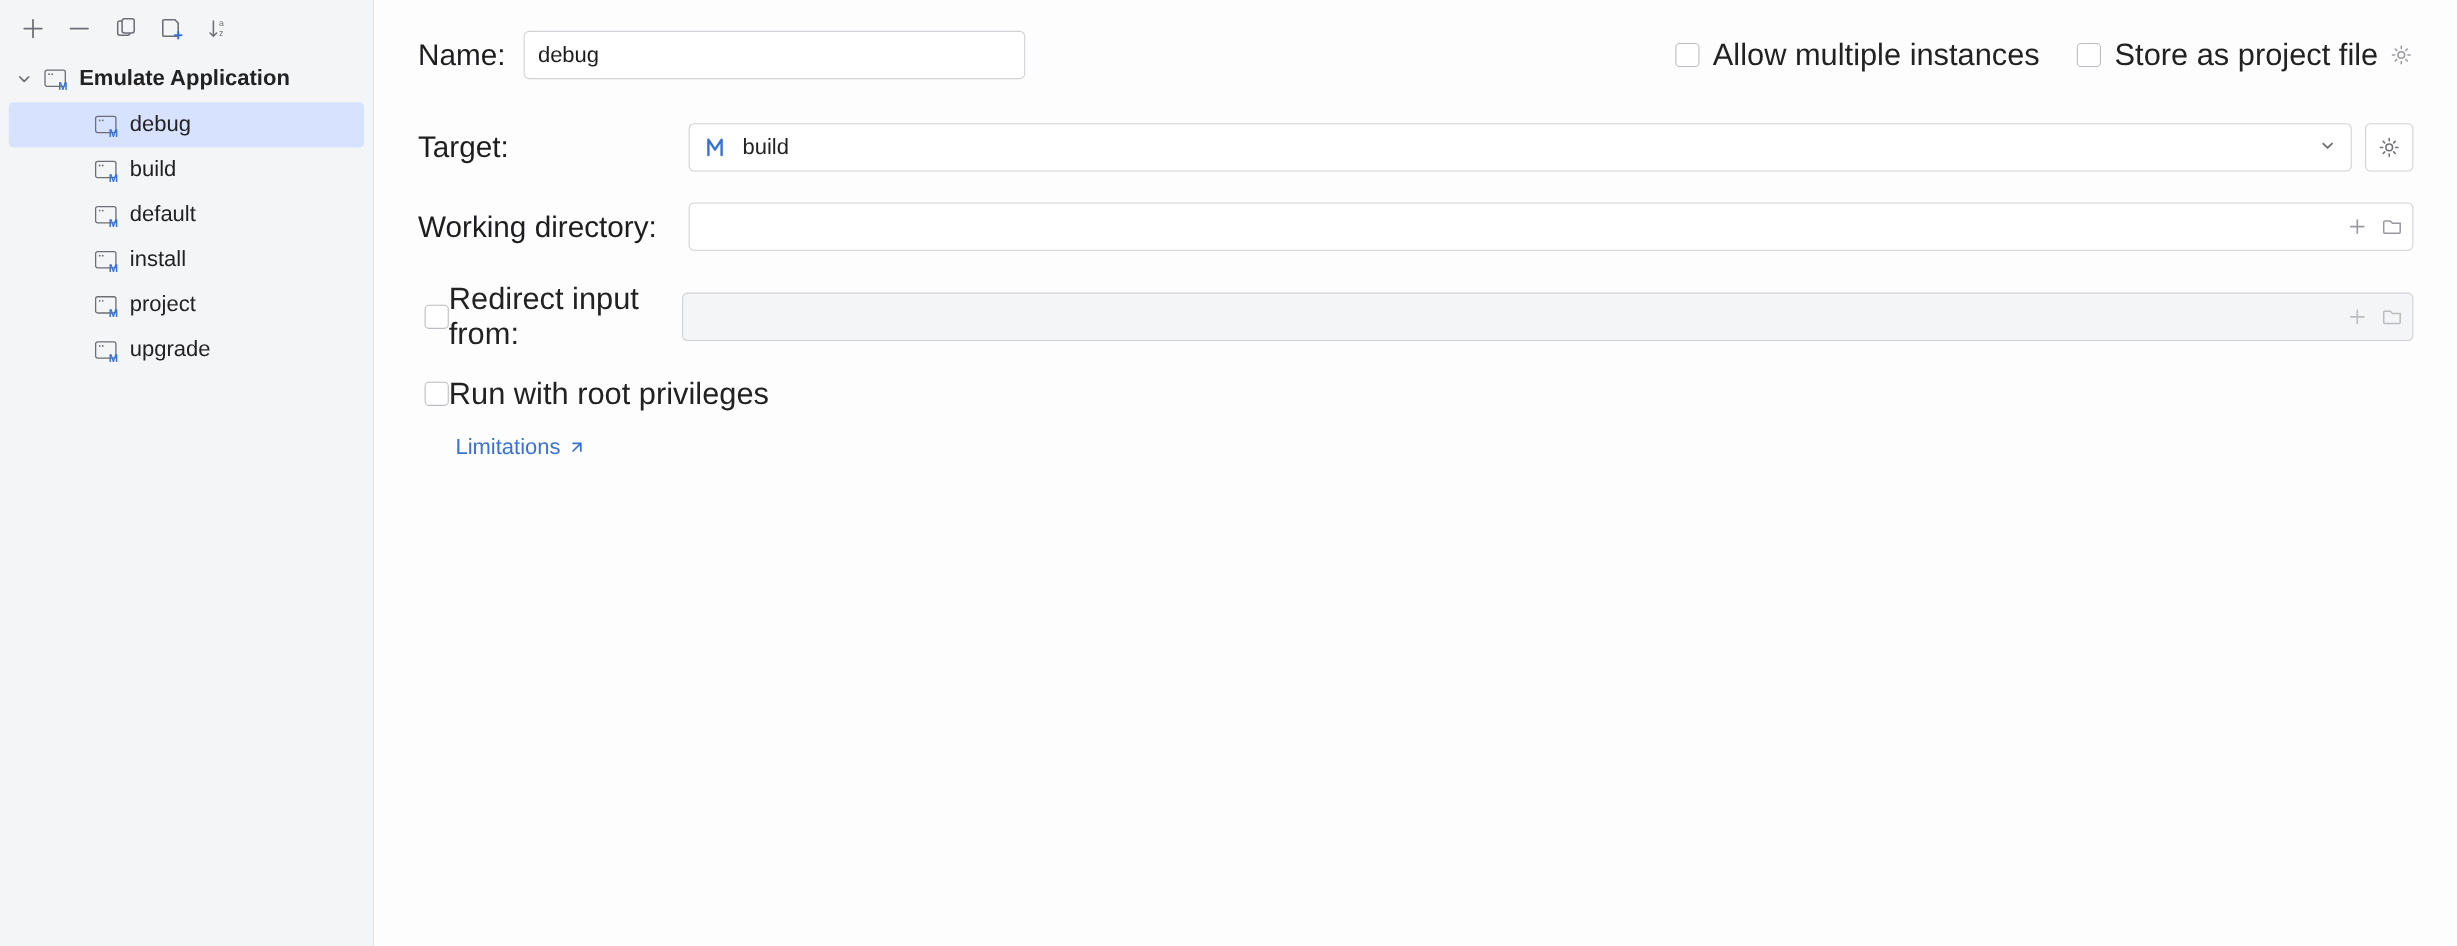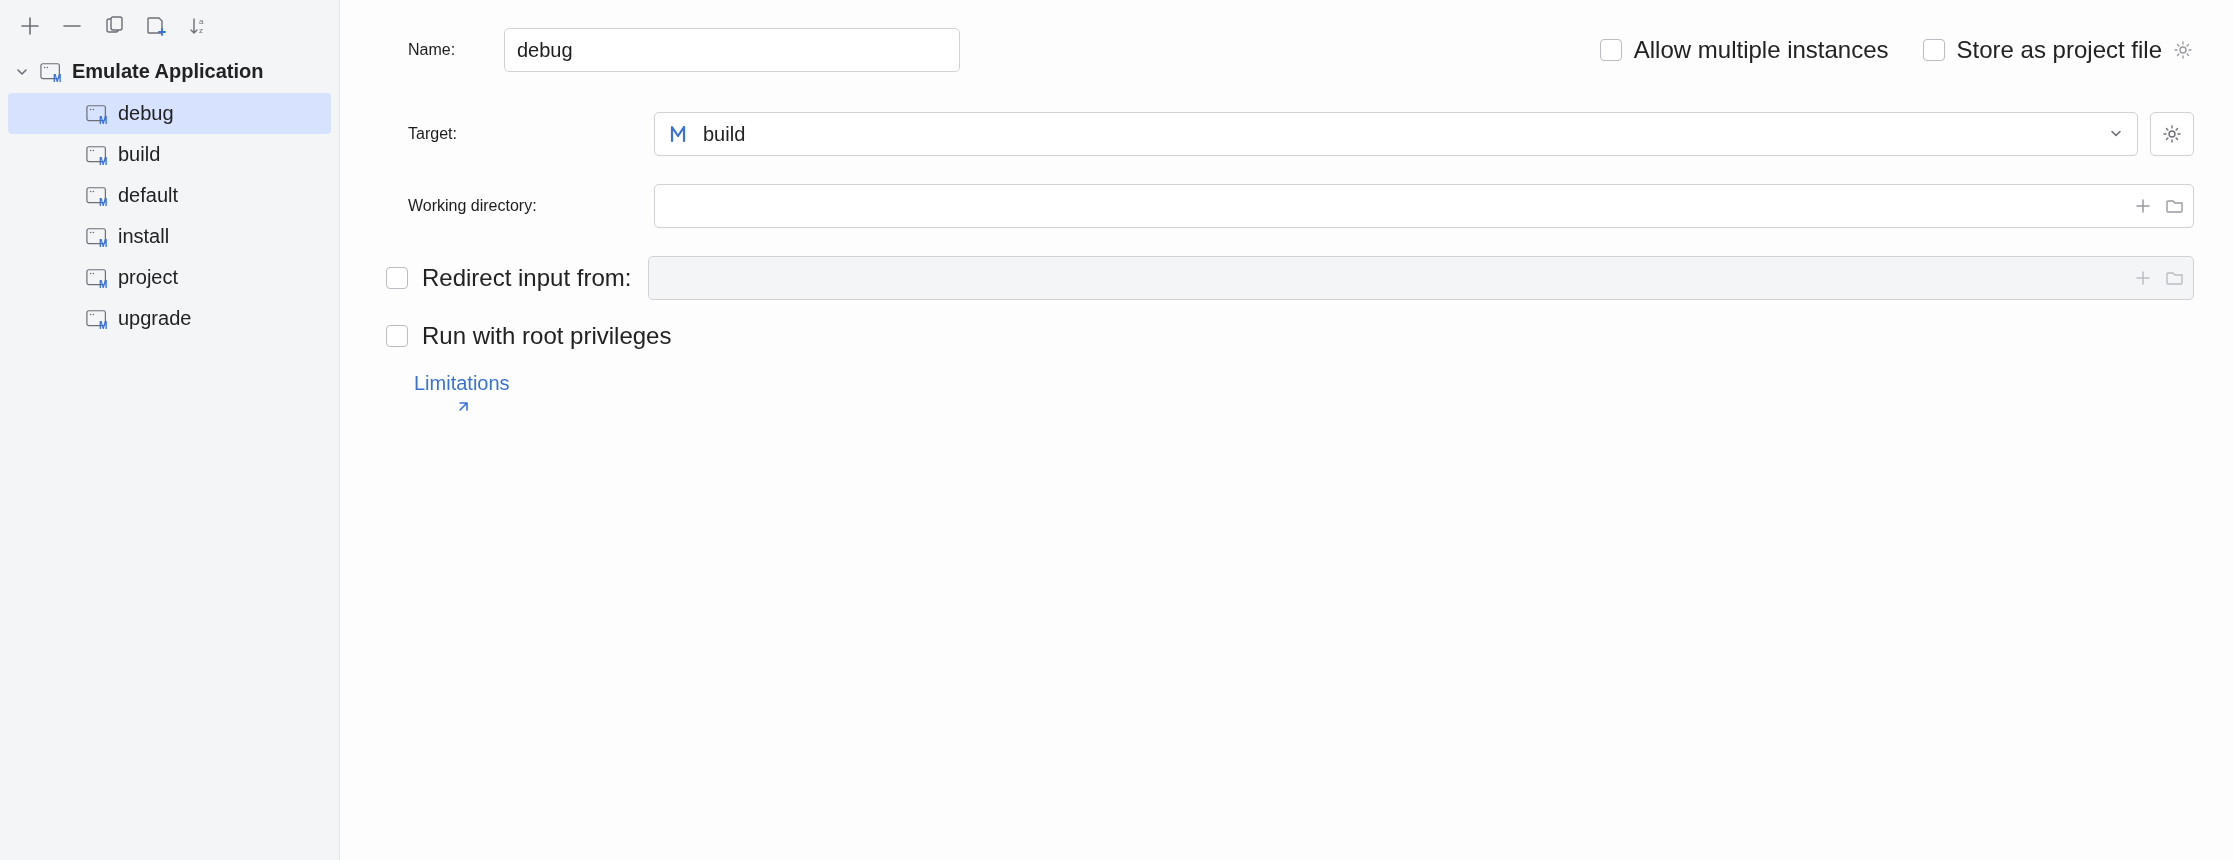--- a/index.html
+++ b/index.html
@@ -83,23 +83,22 @@
     overflow: hidden;
   }
   .row {
     display: flex;
     align-items: center;
     margin-bottom: 28px;
   }
   .row-top { margin-bottom: 40px; }
   .label {
     width: 246px;
-    font-size: 16px;
+    font-size: 27px;
     color: #1d1d1f;
-    margin-left: 28px;
   }
   .input {
     height: 44px;
     border: 1px solid #d2d2d6;
     border-radius: 5px;
     background: #fff;
     padding: 0 12px;
     font-size: 20px;
     color: #1d1d1f;
     outline: none;
@@ -115,21 +114,21 @@
   .checkbox {
     width: 22px;
     height: 22px;
     border: 1.5px solid #bcbcc2;
     border-radius: 4px;
     background: #fff;
     display: inline-block;
     cursor: pointer;
   }
   .option-text {
-    font-size: 24px;
+    font-size: 28px;
   }
   .flex-spacer { flex: 1; }
   .gear-btn {
     width: 22px;
     height: 22px;
     display: inline-flex;
     align-items: center;
     justify-content: center;
     color: #9a9aa0;
     cursor: pointer;
@@ -202,33 +201,31 @@
     width: 22px;
     height: 22px;
     display: inline-flex;
     align-items: center;
     justify-content: center;
     cursor: pointer;
   }
   .check-row {
     display: flex;
     align-items: center;
-    gap: 14px;
     margin-bottom: 22px;
     padding-left: 6px;
   }
   .link {
     color: #3972d6;
     font-size: 20px;
     cursor: pointer;
     display: inline-flex;
     align-items: center;
     gap: 6px;
     padding-left: 34px;
-    flex-direction: column;
   }
   .term-icon {
     width: 22px;
     height: 18px;
     background: #2b2b2b;
     border-radius: 2px;
     display: inline-block;
     margin-right: 8px;
     position: relative;
   }

